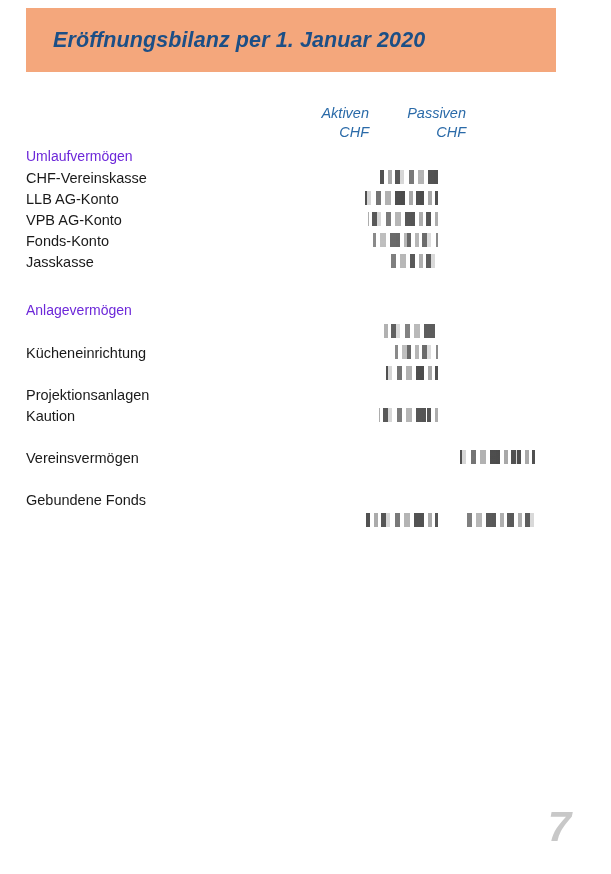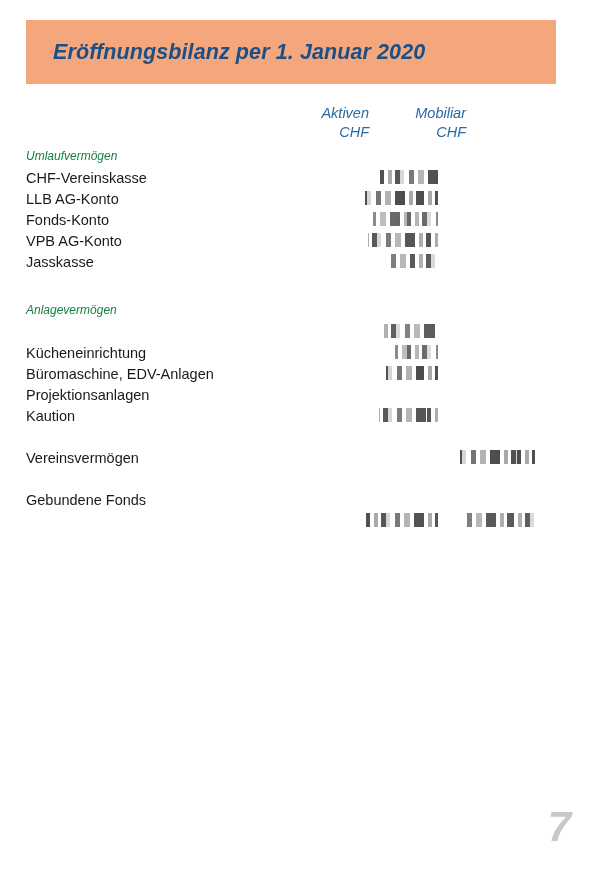--- a/index.html
+++ b/index.html
@@ -19,21 +19,21 @@
   .page {
     position: absolute;
     inset: 0;
     background: #ffffff;
   }
 
   
   .title-banner {
     position: absolute;
     left: 26px;
-    top: 20px;
+    top: 8px;
     width: 530px;
     height: 64px;
     background: #f4a77c;
     display: flex;
     align-items: center;
   }
   .title-text {
     font-size: 21.5px;
     font-weight: bold;
     font-style: italic;
@@ -67,23 +67,22 @@
 
   
   .sheet {
     position: absolute;
     left: 26px;
     top: 146px;
     width: 560px;
   }
 
   .group-title {
-    font-size: 12px;
-    font-style: italic;
-    color: #15803d;
+    font-size: 14px;
+    color: #6d28d9;
     height: 21px;
     line-height: 21px;
   }
 
   .row {
     position: relative;
     height: 21px;
     line-height: 21px;
   }
   .row .label {
@@ -155,63 +154,62 @@
   <div class="title-banner">
     <div class="title-text">Eröffnungsbilanz per 1. Januar 2020</div>
   </div>
 
   <div class="col-headers">
     <div class="col-head" id="col-aktiven">
       <span>Aktiven</span>
       <span class="line2">CHF</span>
     </div>
     <div class="col-head" id="col-passiven">
-      <span>Mobiliar</span>
+      <span>Passiven</span>
       <span class="line2">CHF</span>
     </div>
   </div>
 
   <div class="sheet">
 
     <div class="group-title">Umlaufvermögen</div>
 
     <div class="row">
       <span class="label">CHF-Vereinskasse</span>
       <span class="amount aktiven redact" style="width:58px;"></span>
     </div>
     <div class="row">
       <span class="label">LLB AG-Konto</span>
       <span class="amount aktiven redact v3" style="width:73px;"></span>
     </div>
     <div class="row">
+      <span class="label">VPB AG-Konto</span>
+      <span class="amount aktiven redact v5" style="width:70px;"></span>
+    </div>
+    <div class="row">
       <span class="label">Fonds-Konto</span>
       <span class="amount aktiven redact v4" style="width:65px;"></span>
     </div>
     <div class="row">
-      <span class="label">VPB AG-Konto</span>
-      <span class="amount aktiven redact v5" style="width:70px;"></span>
-    </div>
-    <div class="row">
       <span class="label">Jasskasse</span>
       <span class="amount aktiven redact v6" style="width:49px; right:150px;"></span>
     </div>
 
     <div class="spacer-lg"></div>
 
     <div class="group-title">Anlagevermögen</div>
 
     <div class="row">
       <span class="amount aktiven redact v2" style="width:55px;"></span>
     </div>
     <div class="row">
       <span class="label">Kücheneinrichtung</span>
       <span class="amount aktiven redact v4" style="width:43px;"></span>
     </div>
     <div class="row">
-      <span class="label">Büromaschine, EDV-Anlagen</span>
       <span class="amount aktiven redact v3" style="width:52px;"></span>
     </div>
     <div class="row">
       <span class="label">Projektionsanlagen</span>
     </div>
     <div class="row">
       <span class="label">Kaution</span>
       <span class="amount aktiven redact v5" style="width:59px;"></span>
     </div>
 

